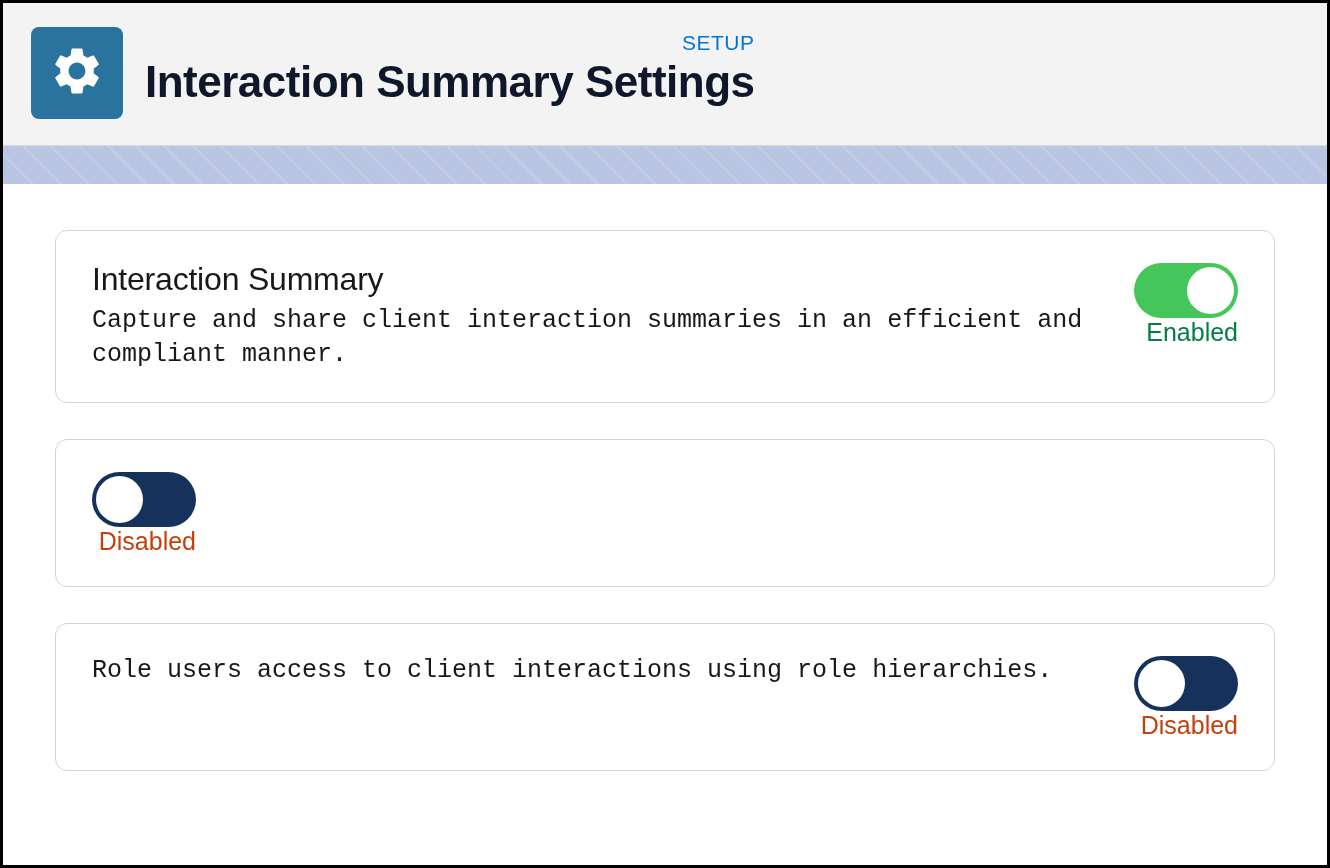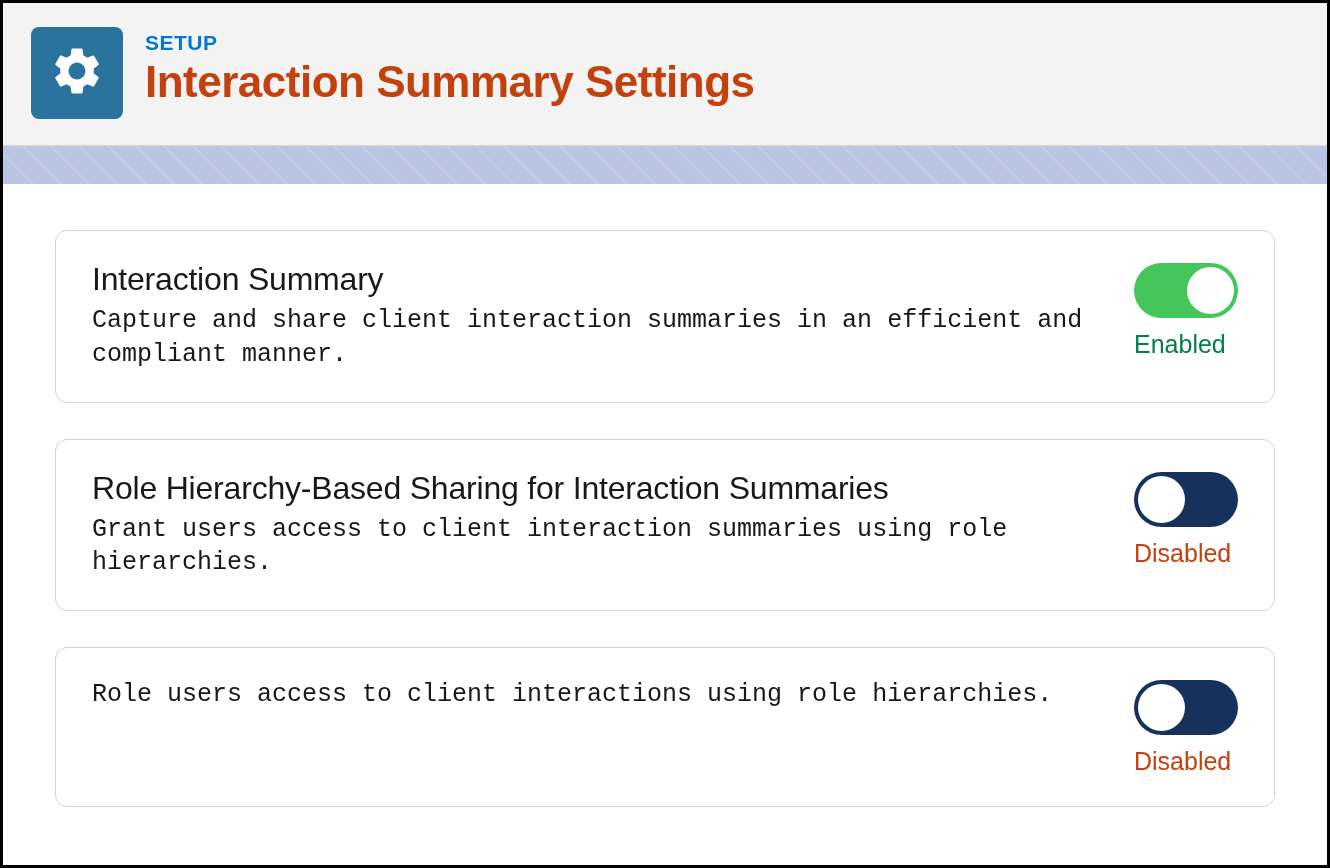--- a/index.html
+++ b/index.html
@@ -37,26 +37,27 @@
       width: 56px;
       height: 56px;
       fill: #ffffff;
     }
     .header-text {
       padding-top: 4px;
     }
     .breadcrumb {
       color: #0176d3;
       font-size: 21px;
-      font-weight: 700;
+      font-weight: 400;
       letter-spacing: 0.5px;
       margin-bottom: 2px;
+      text-align: right;
     }
     .page-title {
-      color: #c2410c;
+      color: #0f172a;
       font-size: 44px;
       font-weight: 700;
       letter-spacing: -0.5px;
     }
     .pattern-band {
       height: 38px;
       background: #b9c5e2;
       background-image: repeating-linear-gradient(
         45deg,
         rgba(255,255,255,0.15) 0px,
@@ -91,22 +92,22 @@
     .setting-desc {
       font-size: 25px;
       color: #181818;
       font-weight: 400;
       line-height: 1.35;
       font-family: Liberation Mono, monospace;
     }
     .toggle-container {
       display: flex;
       flex-direction: column;
-      align-items: flex-start;
-      gap: 12px;
+      align-items: flex-end;
+      gap: 0;
       padding-top: 2px;
     }
     .toggle {
       width: 104px;
       height: 55px;
       border-radius: 30px;
       position: relative;
       cursor: pointer;
     }
     .toggle-on {
@@ -168,24 +169,20 @@
     </div>
     <div class="toggle-container">
       <div class="toggle toggle-on">
         <div class="toggle-knob"></div>
       </div>
       <div class="toggle-label toggle-label-on">Enabled</div>
     </div>
   </div>
 
   <div class="setting-card">
-    <div class="setting-text">
-      <div class="setting-title">Role Hierarchy-Based Sharing for Interaction Summaries</div>
-      <div class="setting-desc">Grant users access to client interaction summaries using role hierarchies.</div>
-    </div>
     <div class="toggle-container">
       <div class="toggle toggle-off">
         <div class="toggle-knob"></div>
       </div>
       <div class="toggle-label toggle-label-off">Disabled</div>
     </div>
   </div>
 
   <div class="setting-card">
     <div class="setting-text">

